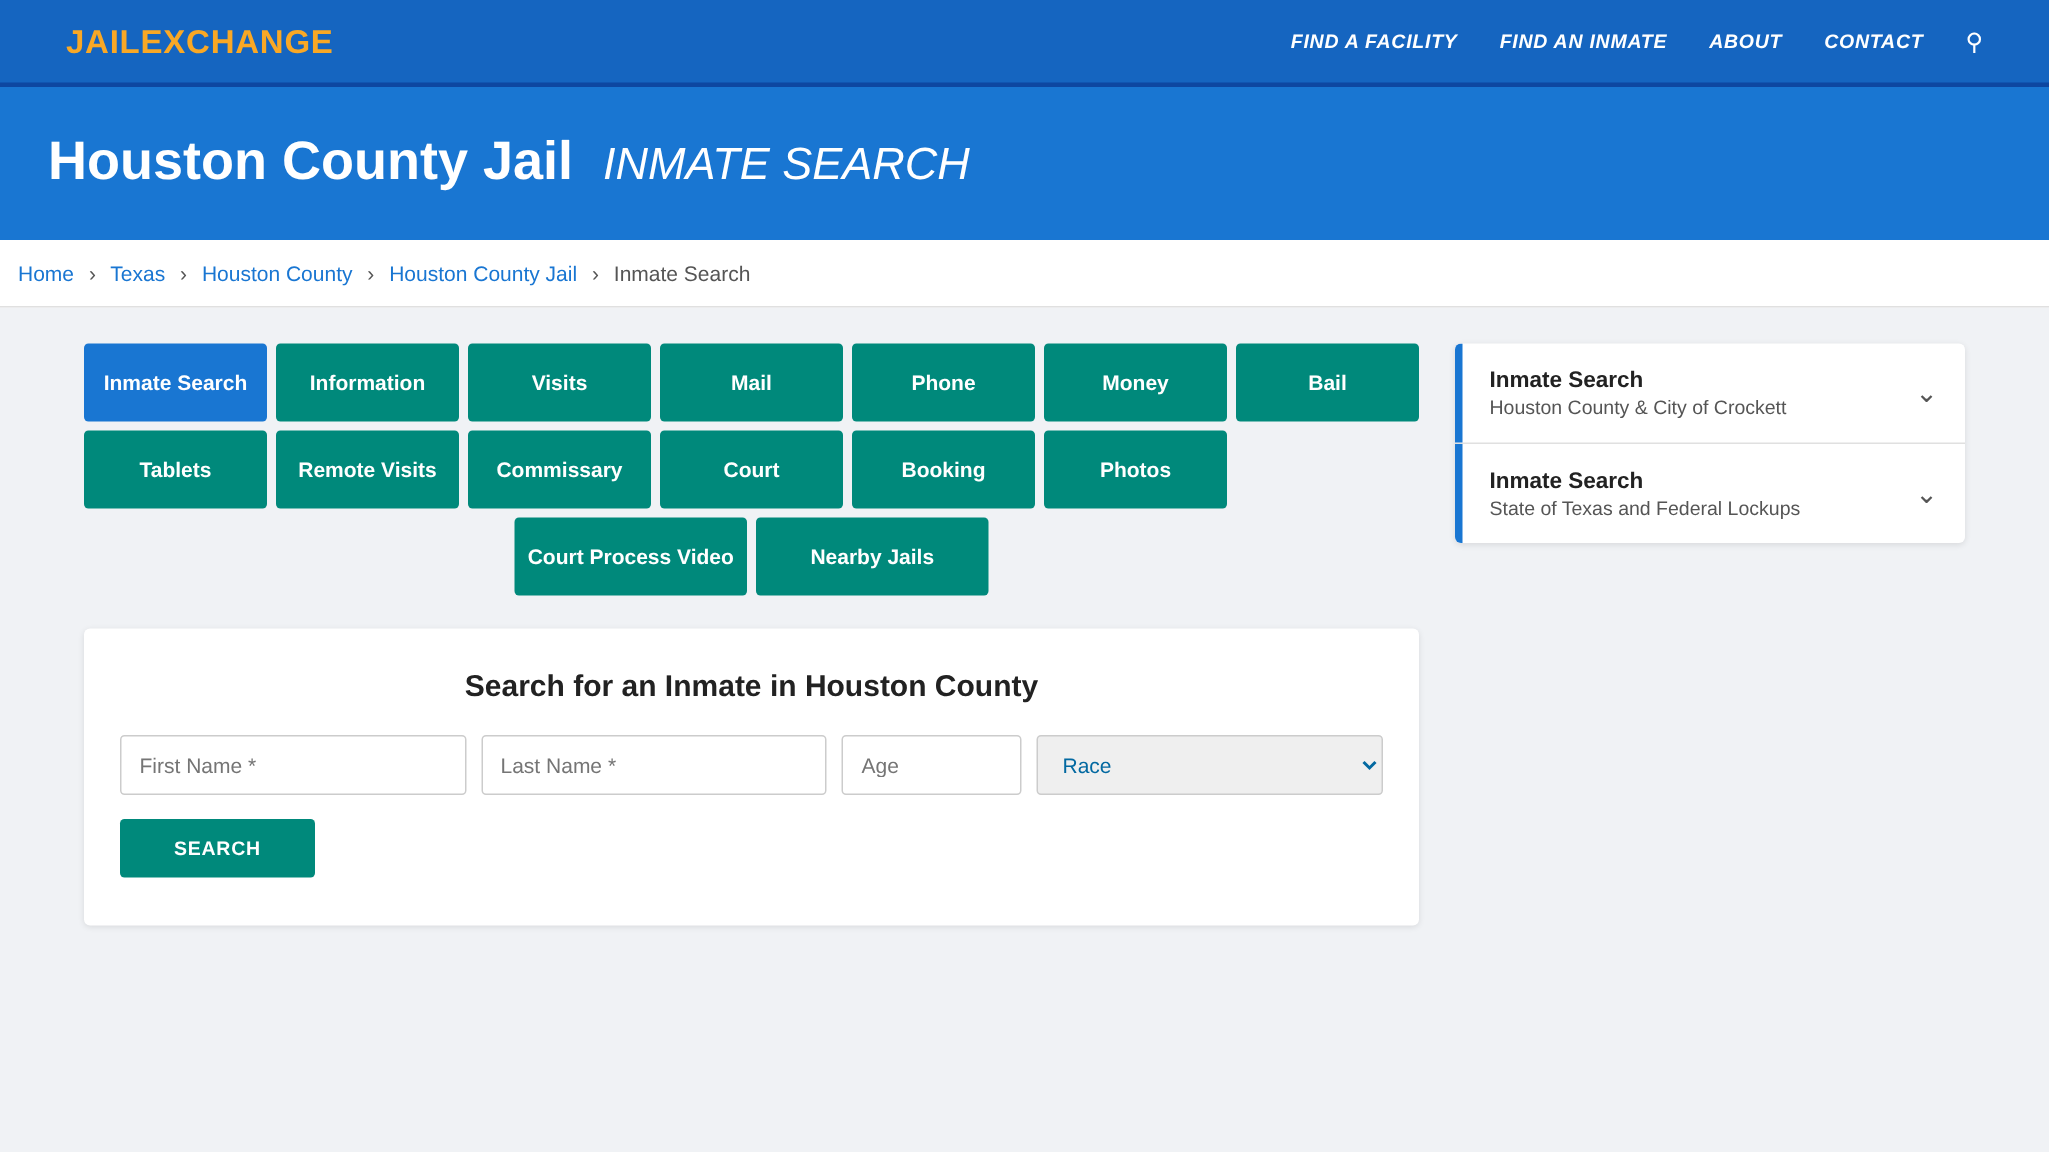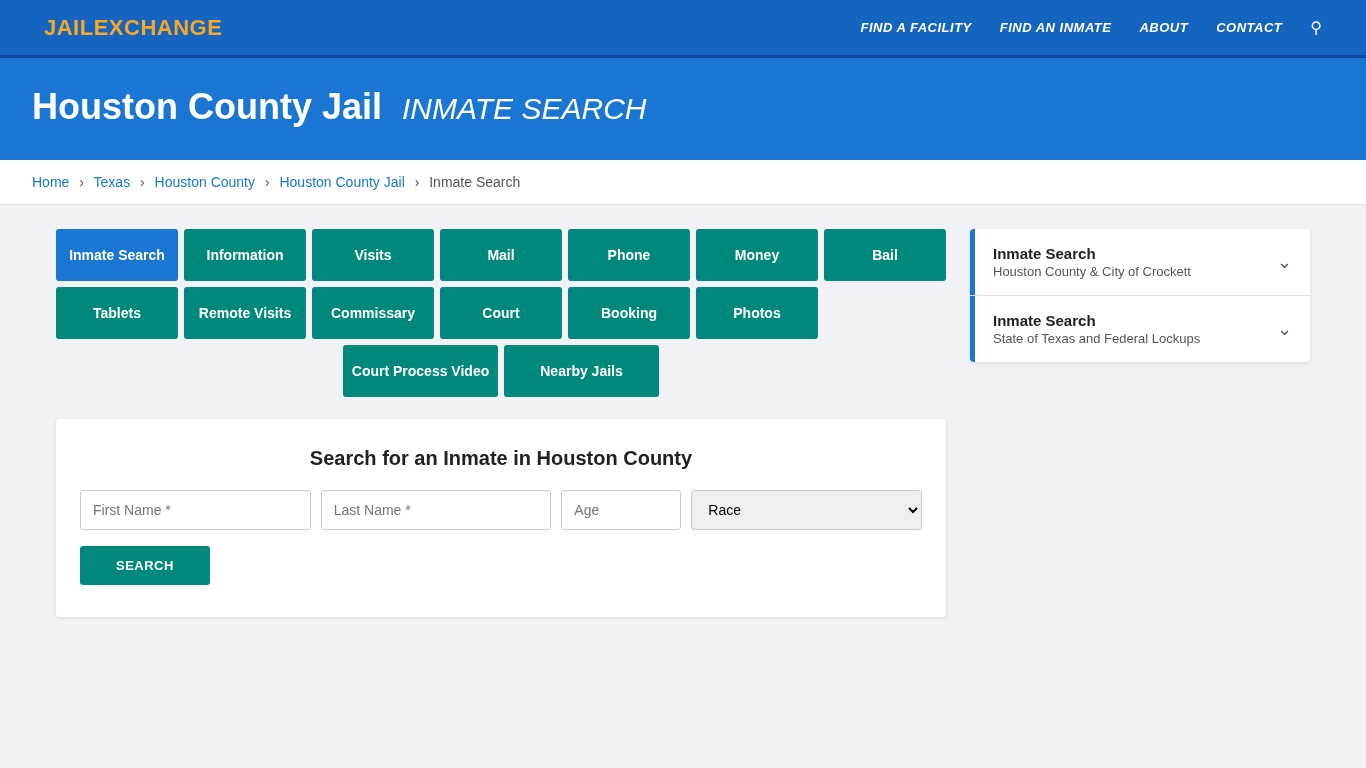--- a/index.html
+++ b/index.html
@@ -54,21 +54,21 @@
     }
     .hero h1 span.italic-light {
       font-style: italic;
       font-weight: 400;
       font-size: 30px;
     }
 
     
     .breadcrumb {
       background: #fff;
-      padding: 14px 32px;
+      padding: 14px 12px;
       font-size: 14px;
       border-bottom: 1px solid #e0e0e0;
     }
     .breadcrumb a {
       color: #1976d2;
       text-decoration: none;
     }
     .breadcrumb .sep {
       margin: 0 6px;
       color: #555;
@@ -152,21 +152,21 @@
     .search-fields input,
     .search-fields select {
       border: 1px solid #ccc;
       border-radius: 3px;
       padding: 10px 12px;
       font-size: 14px;
       color: #555;
       outline: none;
     }
     .search-fields input { flex: 1; min-width: 120px; }
-    .search-fields select { flex: 1; min-width: 120px; color: #000000; }
+    .search-fields select { flex: 1; min-width: 120px; color: #0369a1; }
     .search-btn {
       background: #00897b;
       color: #ffffff;
       border: none;
       padding: 12px 36px;
       font-size: 13px;
       font-weight: 700;
       letter-spacing: 0.5px;
       cursor: pointer;
       border-radius: 3px;

